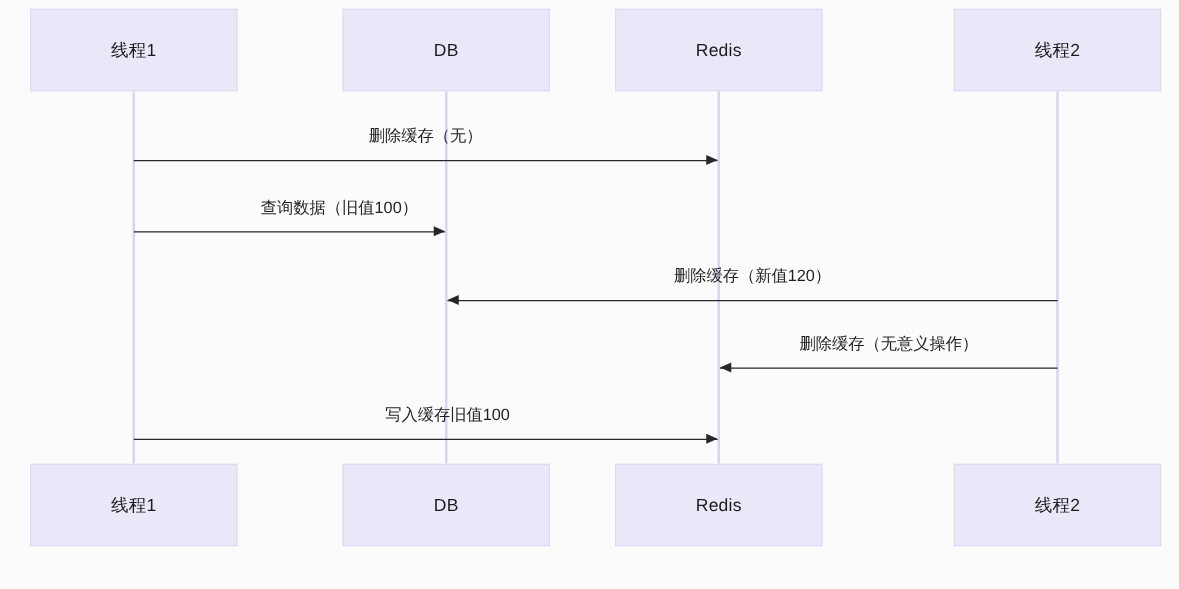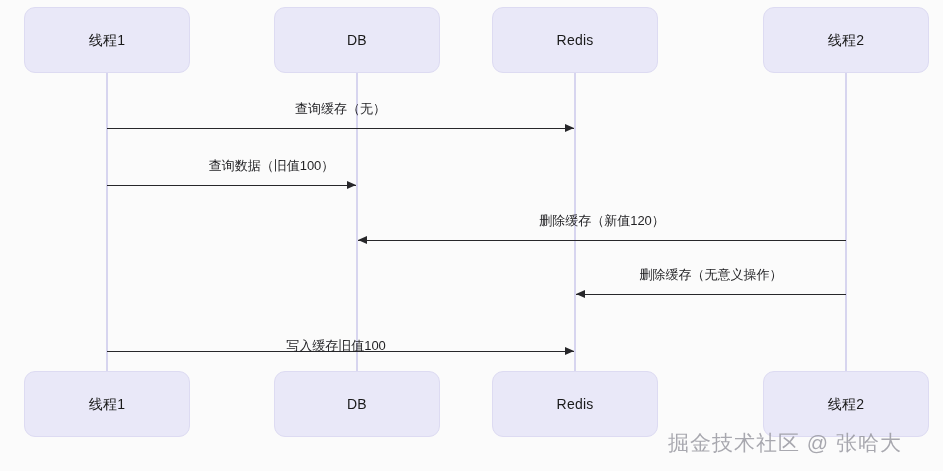--- a/index.html
+++ b/index.html
@@ -25,21 +25,21 @@
     background: #d7d5ef;
     top: 73px;
     height: 298px;
   }
   .participant-box {
     position: absolute;
     width: 166px;
     height: 66px;
     background: #e9e8f8;
     border: 1px solid #dddbf2;
-    border-radius: 11px;
+    border-radius: 0;
     box-sizing: border-box;
     display: flex;
     align-items: center;
     justify-content: center;
   }
   .participant-label {
     font-size: 14px;
     color: #1a1a1a;
     font-weight: 400;
     letter-spacing: 0.2px;
@@ -108,51 +108,50 @@
   <div class="participant-box" style="left: 492px; top: 7px; width: 166px; height: 66px; background: rgb(233, 232, 248); border-color: rgb(221, 219, 242);">
     <span class="participant-label">Redis</span>
   </div>
   <div class="participant-box" style="left: 763px; top: 7px; width: 166px; height: 66px; background: rgb(233, 232, 248); border-color: rgb(221, 219, 242);">
     <span class="participant-label">线程2</span>
   </div>
 
   <div class="message" style="left: 107px; top: 128px; width: 467px;">
     <div class="msg-line" style="width: 467px; background: rgb(39, 39, 42);"></div>
     <div class="msg-head right" style="left: 458px; border-left-color: rgb(39, 39, 42);"></div>
-    <div class="msg-label" style="left: 233.5px;">查询缓存（无）</div>
+    <div class="msg-label" style="left: 233.5px;">删除缓存（无）</div>
   </div>
   <div class="message" style="left: 107px; top: 185px; width: 249px;">
     <div class="msg-line" style="width: 249px; background: rgb(39, 39, 42);"></div>
     <div class="msg-head right" style="left: 240px; border-left-color: rgb(39, 39, 42);"></div>
     <div class="msg-label" style="left: 124.5px; margin-left: 40px;">查询数据（旧值100）</div>
   </div>
   <div class="message" style="left: 358px; top: 240px; width: 488px;">
     <div class="msg-line" style="width: 488px; background: rgb(39, 39, 42);"></div>
     <div class="msg-head left" style="left: 0px; border-right-color: rgb(39, 39, 42);"></div>
     <div class="msg-label" style="left: 244px;">删除缓存（新值120）</div>
   </div>
   <div class="message" style="left: 576px; top: 294px; width: 270px;">
     <div class="msg-line" style="width: 270px; background: rgb(39, 39, 42);"></div>
     <div class="msg-head left" style="left: 0px; border-right-color: rgb(39, 39, 42);"></div>
     <div class="msg-label" style="left: 135px;">删除缓存（无意义操作）</div>
   </div>
   <div class="message" style="left: 107px; top: 351px; width: 467px;">
     <div class="msg-line" style="width: 467px; background: rgb(39, 39, 42);"></div>
     <div class="msg-head right" style="left: 458px; border-left-color: rgb(39, 39, 42);"></div>
-    <div class="msg-label" style="left: 229px; margin-top: 14px;">写入缓存旧值100</div>
+    <div class="msg-label" style="left: 251px;">写入缓存旧值100</div>
   </div>
 
   <div class="participant-box" style="left: 24px; top: 371px; width: 166px; height: 66px; background: rgb(233, 232, 248); border-color: rgb(221, 219, 242);">
     <span class="participant-label">线程1</span>
   </div>
   <div class="participant-box" style="left: 274px; top: 371px; width: 166px; height: 66px; background: rgb(233, 232, 248); border-color: rgb(221, 219, 242);">
     <span class="participant-label">DB</span>
   </div>
   <div class="participant-box" style="left: 492px; top: 371px; width: 166px; height: 66px; background: rgb(233, 232, 248); border-color: rgb(221, 219, 242);">
     <span class="participant-label">Redis</span>
   </div>
   <div class="participant-box" style="left: 763px; top: 371px; width: 166px; height: 66px; background: rgb(233, 232, 248); border-color: rgb(221, 219, 242);">
     <span class="participant-label">线程2</span>
   </div>
 
-  <div class="watermark" style="left: 668px; top: 432px; color: rgb(154, 154, 162);">掘金技术社区 @ 张哈大</div>
 
 </div>
 
 </body></html>

